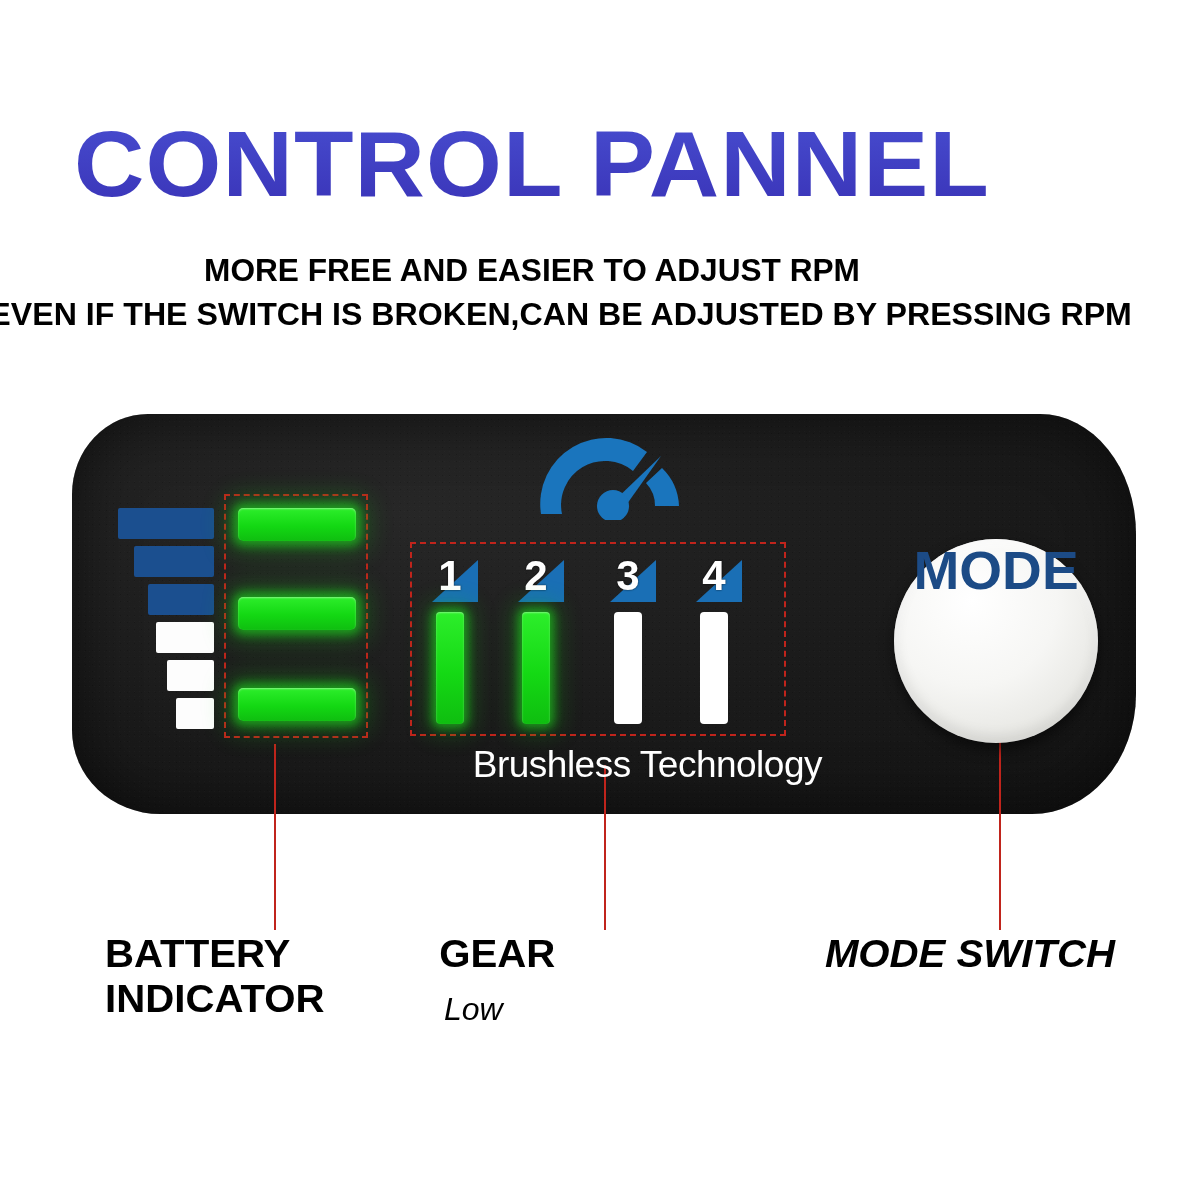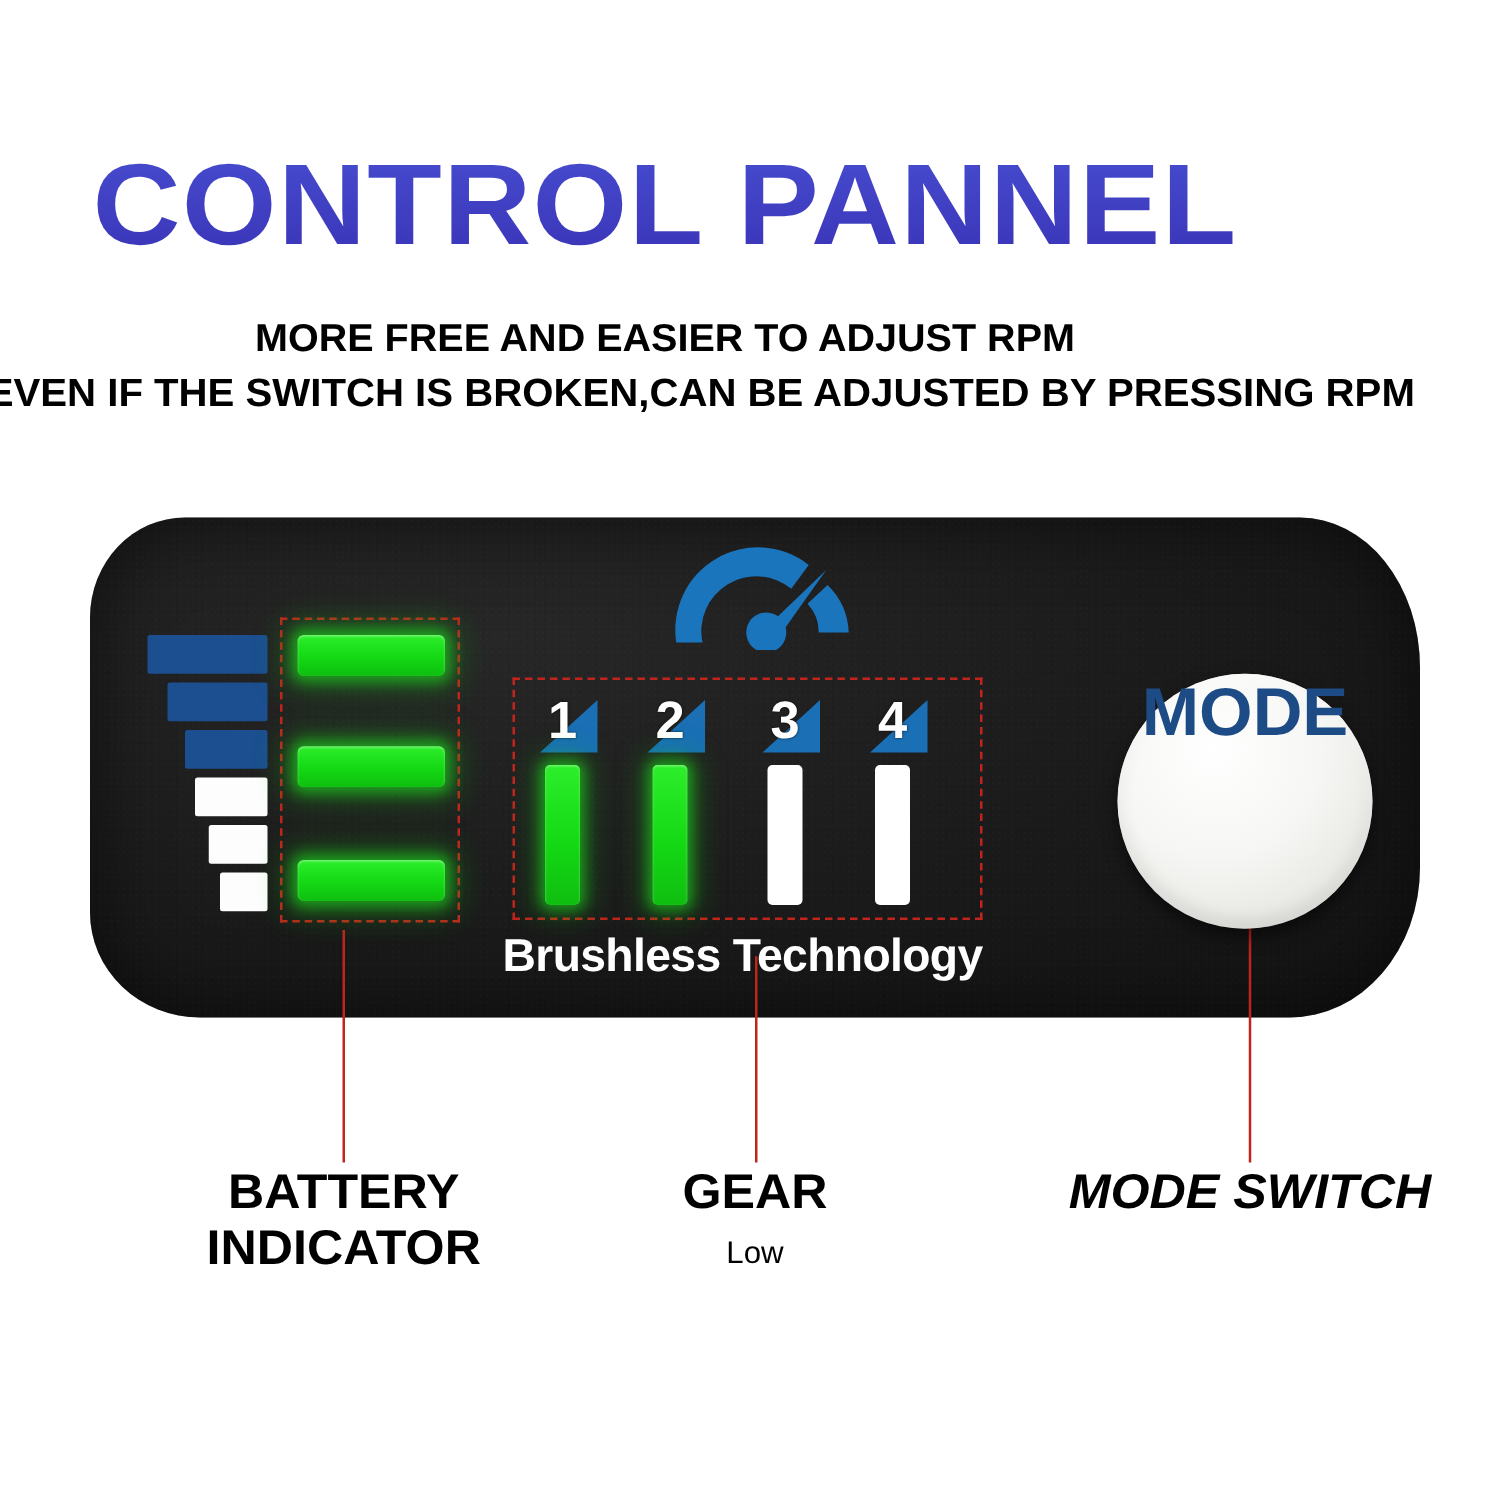--- a/index.html
+++ b/index.html
@@ -197,24 +197,24 @@
   }
   .gear-bar.off {
     background: #ffffff;
   }
 
   #brushless-label {
     position: absolute;
     left: 330px;
     top: 330px;
     width: 420px;
-    text-align: left;
+    text-align: right;
     color: #ffffff;
     font-size: 37px;
-    font-weight: bold;
+    font-weight: normal;
     font-family: "Liberation Sans", sans-serif;
     letter-spacing: -0.5px;
     white-space: nowrap;
   }
 
   
   #mode-button {
     position: absolute;
     left: 822px;
     top: 125px;
@@ -247,36 +247,37 @@
     width: 2px;
     background: #c0241c;
   }
   #leader-battery { left: 274px; top: 744px; height: 186px; }
   #leader-gear    { left: 604px; top: 765px; height: 165px; }
   #leader-mode    { left: 999px; top: 724px; height: 206px; }
 
   
   .caption {
     position: absolute;
-    text-align: center;
+    text-align: left;
     color: #000000;
     font-family: "Liberation Sans Narrow", "Liberation Sans", sans-serif;
   }
   .caption .main {
     font-size: 39px;
     font-weight: bold;
     line-height: 1.15;
     transform: scaleX(1.03);
     white-space: nowrap;
   }
   .caption .sub {
-    font-size: 25px;
+    font-size: 32px;
     font-weight: normal;
     line-height: 2.05;
     font-family: "Liberation Sans Narrow", "Liberation Sans", sans-serif;
+    font-style: italic;
   }
   #caption-battery { left: 110px; top: 932px; width: 330px; }
   #caption-gear    { left: 444px; top: 932px; width: 320px; }
   #caption-mode    { left: 830px; top: 932px; width: 340px; font-style: italic; }
 </style>
 </head>
 <body>
 
 <div id="header">
   <h1 id="title">CONTROL PANNEL</h1>

